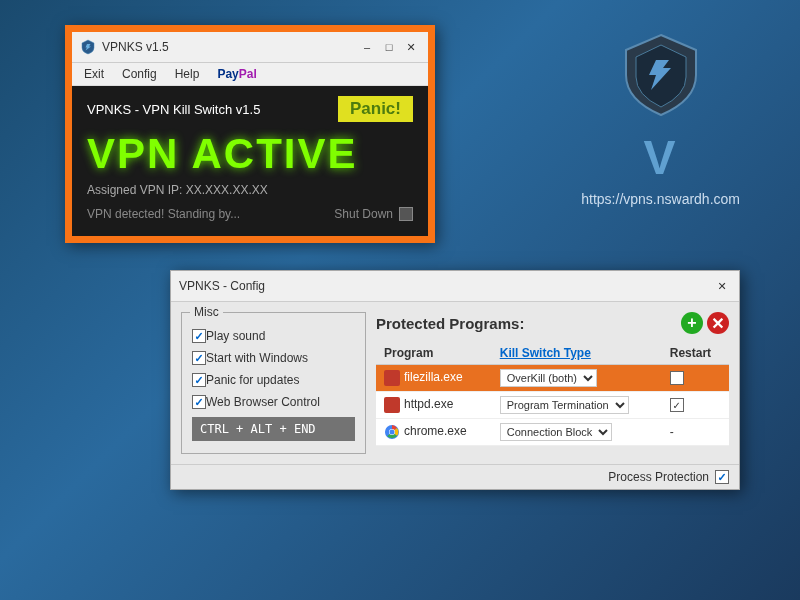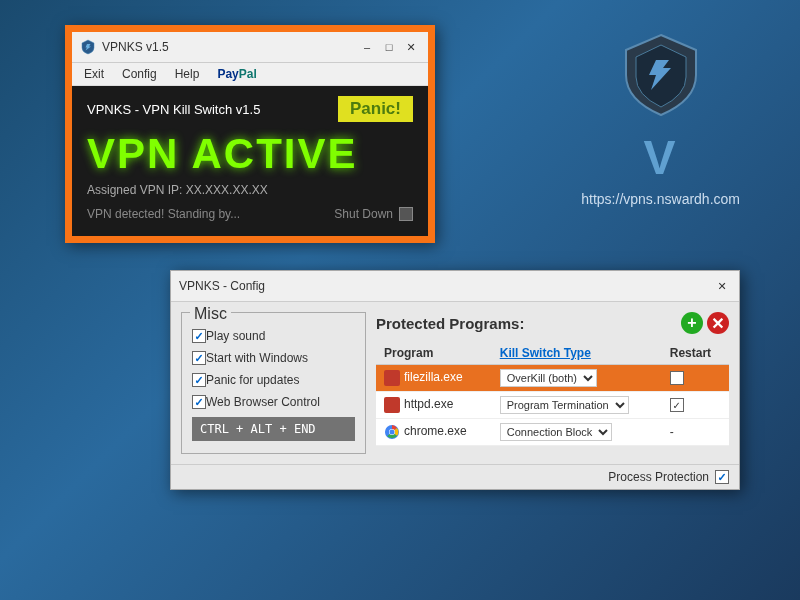--- a/index.html
+++ b/index.html
@@ -205,21 +205,21 @@
       padding: 8px 10px 12px;
       background: #e8e8e8;
       position: relative;
     }
     .misc-legend {
       position: absolute;
       top: -8px;
       left: 8px;
       background: #e8e8e8;
       padding: 0 4px;
-      font-size: 16px;
+      font-size: 12px;
       color: #333;
     }
     .checkbox-row {
       display: flex;
       align-items: center;
       gap: 0;
       margin: 8px 0;
       font-size: 12px;
       color: #333;
     }
@@ -411,21 +411,21 @@
       <button class="win-btn">–</button>
       <button class="win-btn">□</button>
       <button class="win-btn close">✕</button>
     </div>
   </div>
   <div class="window-menubar">
     <div class="menu-item">Exit</div>
     <div class="menu-item">Config</div>
     <div class="menu-item">Help</div>
     <div class="menu-item paypal">
-      <span style="color:#003087;">Pay</span><span style="color:#0f766e;">Pal</span>
+      <span style="color:#003087;">Pay</span><span style="color:#a21caf;">Pal</span>
     </div>
   </div>
   <div class="vpn-content">
     <div class="vpn-header-row">
       <span class="vpn-header-text">VPNKS - VPN Kill Switch v1.5</span>
       <button class="panic-btn">Panic!</button>
     </div>
     <div class="vpn-active-text">VPN ACTIVE</div>
     <div class="vpn-ip">Assigned VPN IP: XX.XXX.XX.XX</div>
     <div class="vpn-status-row">

